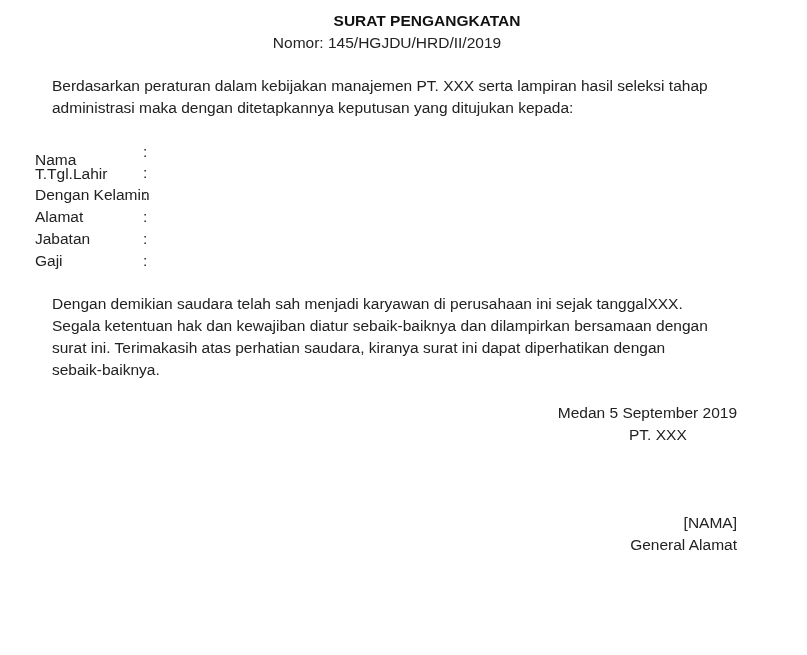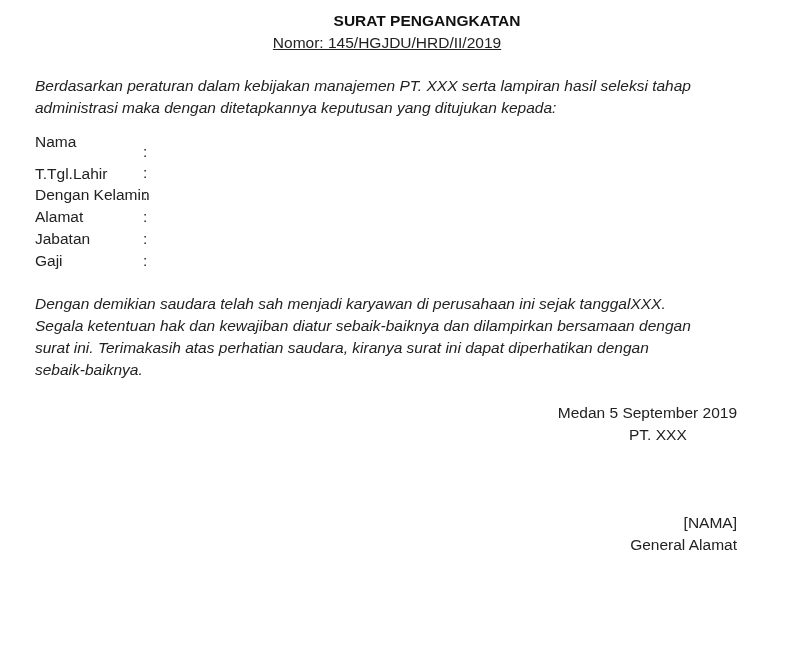--- a/index.html
+++ b/index.html
@@ -2,38 +2,38 @@
 <html><head>
   <meta charset="utf-8">
   <style>
     html, body { margin: 0; padding: 0; background: #ffffff; }
     body {
       width: 807px; height: 655px; position: relative; overflow: hidden;
       font-family: "Liberation Sans", sans-serif; font-size: 15.5px; color: #222222;
     }
     .abs { position: absolute; white-space: nowrap; line-height: 20px; }
     .title { left: 0; width: 774px; top: 11px; text-align: center; font-weight: bold; color: #111; margin-left: 40px; }
-    .nomor { left: 0; width: 774px; top: 33px; text-align: center; text-decoration: underline; }
-    .para { left: 35px; font-style: italic; }
+    .nomor { left: 0; width: 774px; top: 33px; text-align: center; }
+    .para { left: 52px; }
     .field-label { left: 35px; }
     .field-colon { left: 143px; }
     .right { right: 70px; text-align: right; margin-left: 16px; }
   </style>
 </head>
 <body>
 
 <div>
   <div class="abs title">SURAT PENGANGKATAN</div>
   <div class="abs nomor">Nomor: 145/HGJDU/HRD/II/2019</div>
 
   <div class="abs para" style="top:76px">Berdasarkan peraturan dalam kebijakan manajemen PT. XXX serta lampiran hasil seleksi tahap</div>
   <div class="abs para" style="top:98px">administrasi maka dengan ditetapkannya keputusan yang ditujukan kepada:</div>
 
   <div>
-    <div class="abs field-label" style="top:132px">Nama</div>
+    <div class="abs field-label" style="top:150px">Nama</div>
     <div class="abs field-colon" style="top:142px">:</div>
 
     <div class="abs field-label" style="top:164px">T.Tgl.Lahir</div>
     <div class="abs field-colon" style="top:163px">:</div>
 
     <div class="abs field-label" style="top:185px">Dengan Kelamin</div>
     <div class="abs field-colon" style="top:185px">:</div>
 
     <div class="abs field-label" style="top:207px">Alamat</div>
     <div class="abs field-colon" style="top:207px">:</div>

